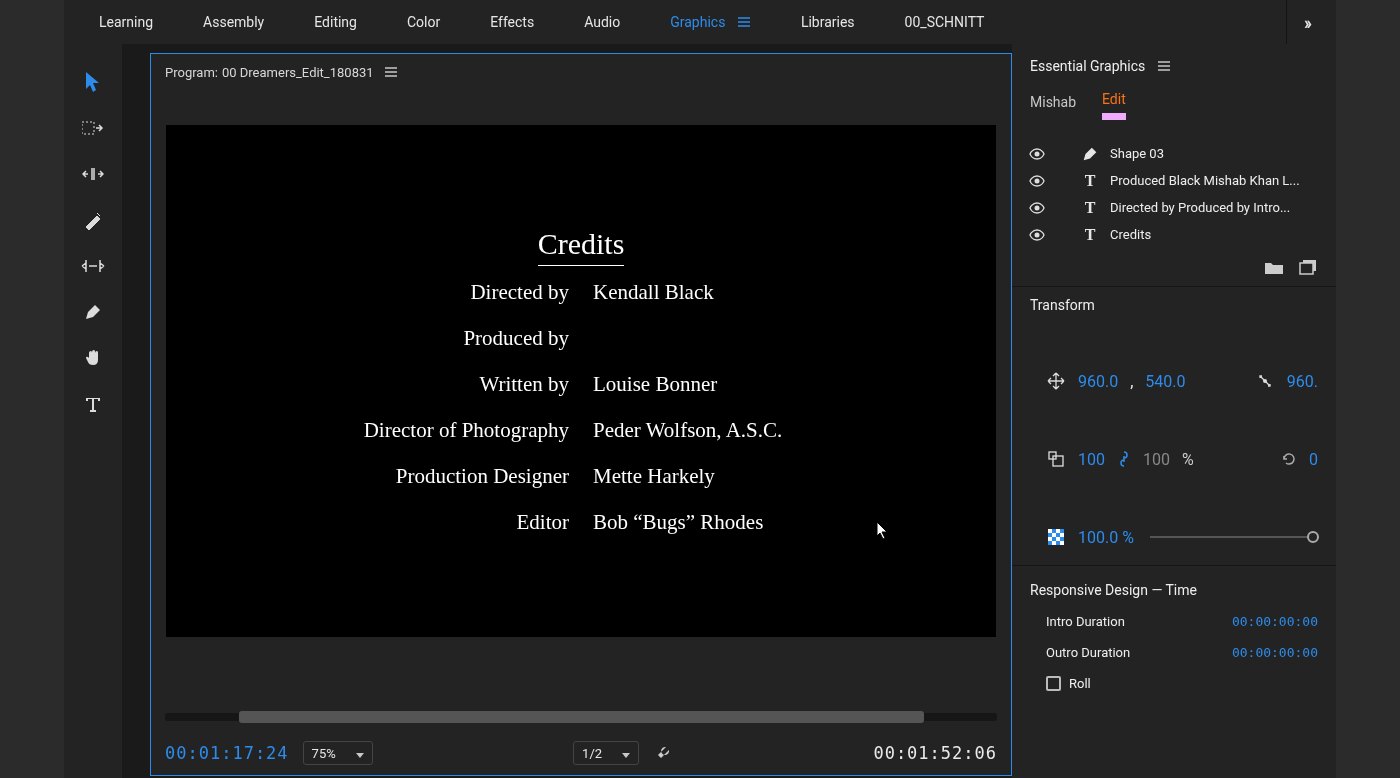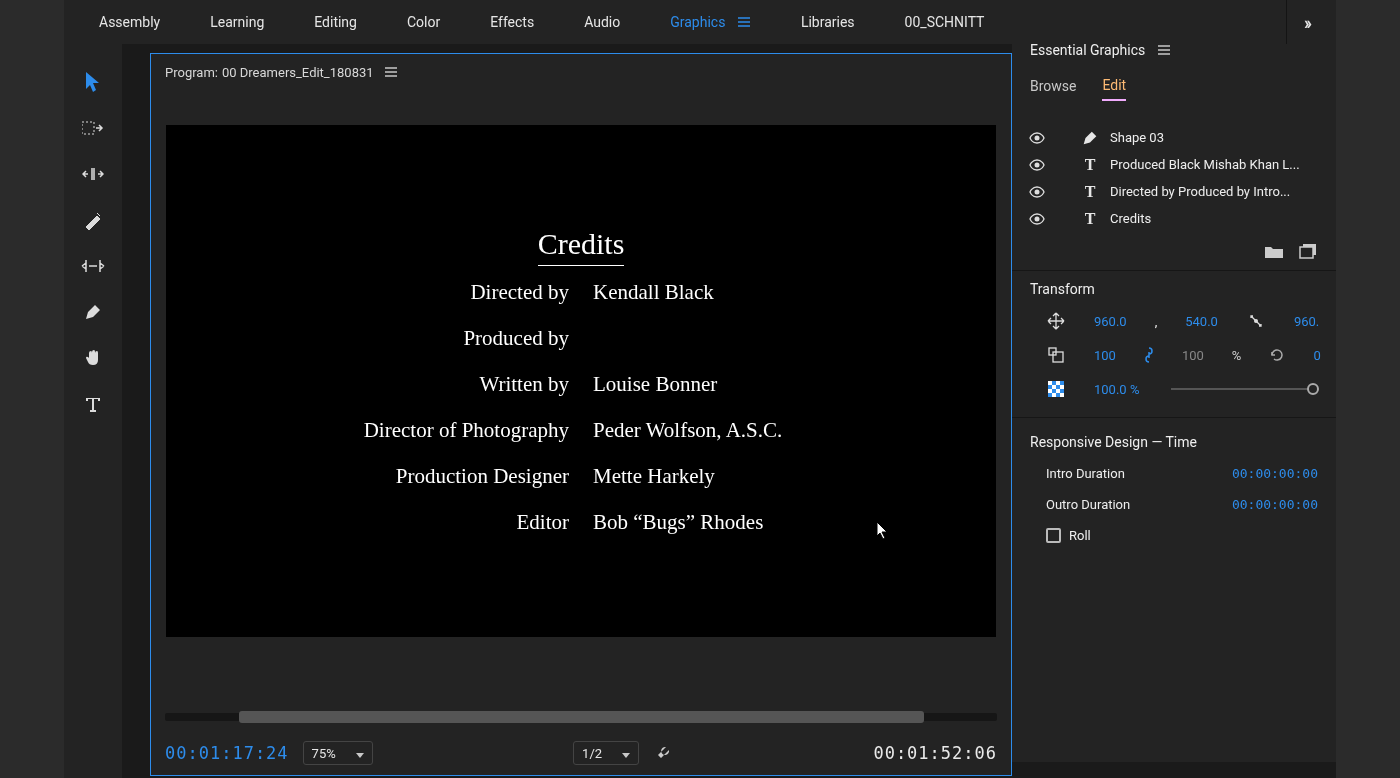--- a/index.html
+++ b/index.html
@@ -239,21 +239,21 @@
     display: flex;
     align-items: center;
     justify-content: center;
     cursor: pointer;
   }
 
   
   .eg-panel {
     position: absolute;
     left: 1012px;
-    top: 28px;
+    top: 44px;
     width: 324px;
     height: 734px;
     background: #232323;
     display: flex;
     flex-direction: column;
     font-size: 13px;
   }
   .eg-header {
     height: 44px;
     display: flex;
@@ -270,22 +270,22 @@
     height: 34px;
     align-items: center;
     font-size: 14px;
   }
   .eg-tab {
     color: #c8c8c8;
     cursor: pointer;
     padding-bottom: 6px;
   }
   .eg-tab.active {
-    color: #fdba74;
-    border-bottom: 2px solid #f0abfc;
+    color: #f97316;
+    border-bottom: 7px solid #f0abfc;
   }
 
   .layer-list {
     margin: 18px 10px 0 10px;
     display: flex;
     flex-direction: column;
   }
   .layer-row {
     display: flex;
     align-items: center;
@@ -354,22 +354,23 @@
     flex-direction: column;
     gap: 14px;
   }
   .section-title {
     color: #eee;
     font-size: 14px;
   }
   .prop-row {
     display: flex;
     align-items: center;
-    gap: 28px;
-    font-size: 13px;
+    gap: 12px;
+    font-size: 16px;
+    margin-top: 44px;
   }
   .prop-icon {
     width: 20px;
     height: 20px;
     display: flex;
     align-items: center;
     justify-content: center;
     color: #ddd;
     flex-shrink: 0;
   }
@@ -466,22 +467,22 @@
   .left-gutter { left: 0; }
   .right-gutter { right: 0; }
 </style>
 </head>
 <body>
 
 <div class="left-gutter"></div>
 <div class="right-gutter"></div>
 
 <div class="top-bar">
+  <div class="workspace-tab">Learning</div>
   <div class="workspace-tab">Assembly</div>
-  <div class="workspace-tab">Learning</div>
   <div class="workspace-tab">Editing</div>
   <div class="workspace-tab">Color</div>
   <div class="workspace-tab">Effects</div>
   <div class="workspace-tab">Audio</div>
   <div class="workspace-tab active">
     <span>Graphics</span>
     <span class="tab-menu-icon">
       <svg width="12" height="10" viewBox="0 0 12 10">
           <path d="M0 1h12M0 5h12M0 9h12" stroke="currentColor" stroke-width="1.5"></path>
         </svg>
@@ -612,21 +613,21 @@
   <div class="eg-header">
     <span>Essential Graphics</span>
     <span class="panel-menu-icon">
       <svg width="12" height="10" viewBox="0 0 12 10">
           <path d="M0 1h12M0 5h12M0 9h12" stroke="currentColor" stroke-width="1.5"></path>
         </svg>
     </span>
   </div>
 
   <div class="eg-tabs">
-    <div class="eg-tab">Browse</div>
+    <div class="eg-tab">Mishab</div>
     <div class="eg-tab active">Edit</div>
   </div>
 
   <div class="layer-list">
     <div class="layer-row">
       <span class="eye-icon">
         <svg width="16" height="12" viewBox="0 0 16 12">
             <path d="M8 1 C3 1 1 6 1 6 C1 6 3 11 8 11 C13 11 15 6 15 6 C15 6 13 1 8 1 Z" fill="none" stroke="currentColor" stroke-width="1.3"></path>
             <circle cx="8" cy="6" r="2.5" fill="currentColor"></circle>
           </svg>

